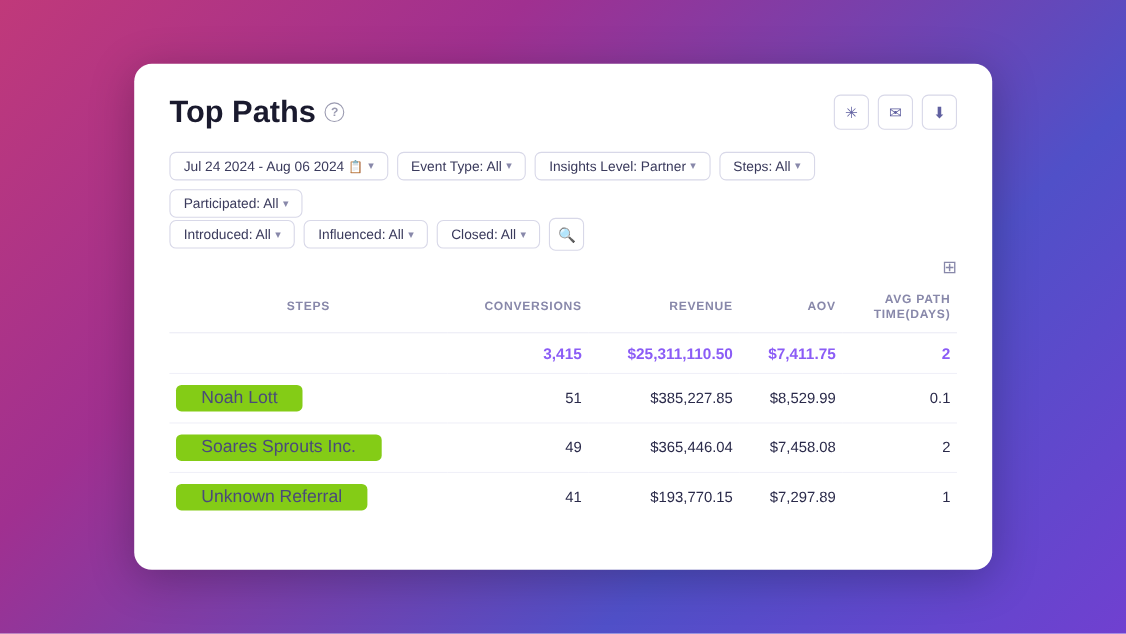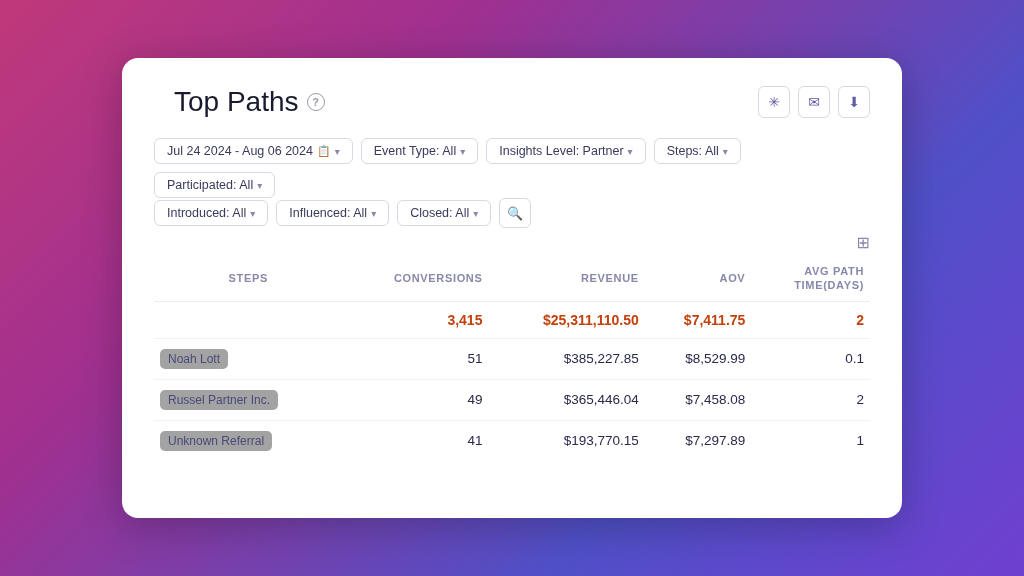--- a/index.html
+++ b/index.html
@@ -34,23 +34,22 @@
     }
 
     .header-left {
       display: flex;
       align-items: center;
       gap: 8px;
     }
 
     .title {
       font-size: 28px;
-      font-weight: 400;
+      font-weight: 700;
       color: #1a1a2e;
-      margin-left: 20px;
     }
 
     .help-icon {
       width: 18px;
       height: 18px;
       border-radius: 50%;
       border: 1.5px solid #9a9ab0;
       color: #9a9ab0;
       font-size: 11px;
       display: flex;
@@ -182,31 +181,31 @@
     }
 
     tbody td:first-child {
       text-align: left;
     }
 
     
     .summary-row td {
       font-weight: 600;
       font-size: 14px;
-      color: #c2410c;
+      color: #8b5cf6;
     }
 
     
     .tag {
       display: inline-block;
-      background: #a3a3a3;
+      background: #84cc16;
       color: #4a4a7a;
       border-radius: 5px;
-      padding: 3px 8px;
-      font-size: 12px;
+      padding: 3px 23px;
+      font-size: 16px;
       font-weight: 500;
     }
 
     
     .th-multiline {
       line-height: 1.3;
     }
   </style>
 </head>
 <body>
@@ -299,21 +298,21 @@
         </tr>
 
         <tr>
           <td><span class="tag">Noah Lott</span></td>
           <td>51</td>
           <td>$385,227.85</td>
           <td>$8,529.99</td>
           <td>0.1</td>
         </tr>
         <tr>
-          <td><span class="tag">Russel Partner Inc.</span></td>
+          <td><span class="tag">Soares Sprouts Inc.</span></td>
           <td>49</td>
           <td>$365,446.04</td>
           <td>$7,458.08</td>
           <td>2</td>
         </tr>
         <tr>
           <td><span class="tag">Unknown Referral</span></td>
           <td>41</td>
           <td>$193,770.15</td>
           <td>$7,297.89</td>

